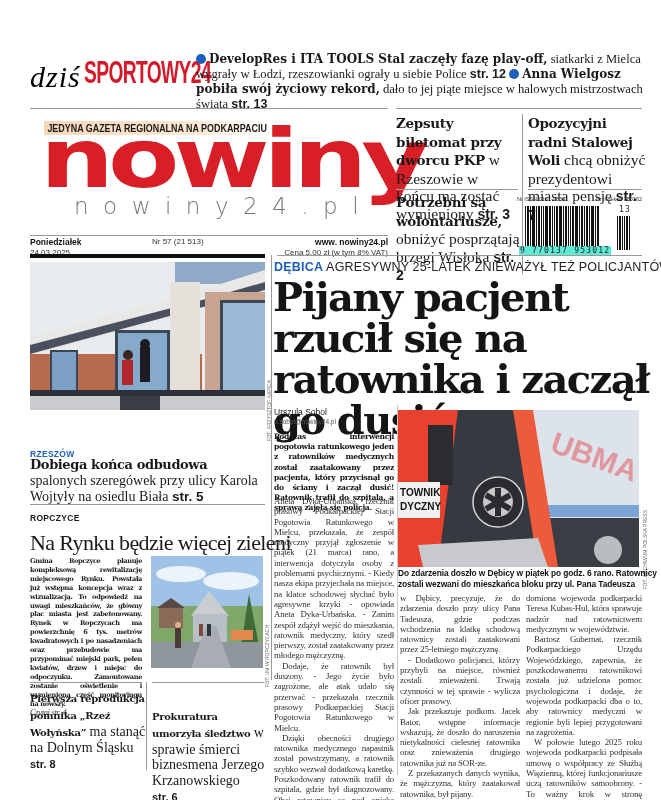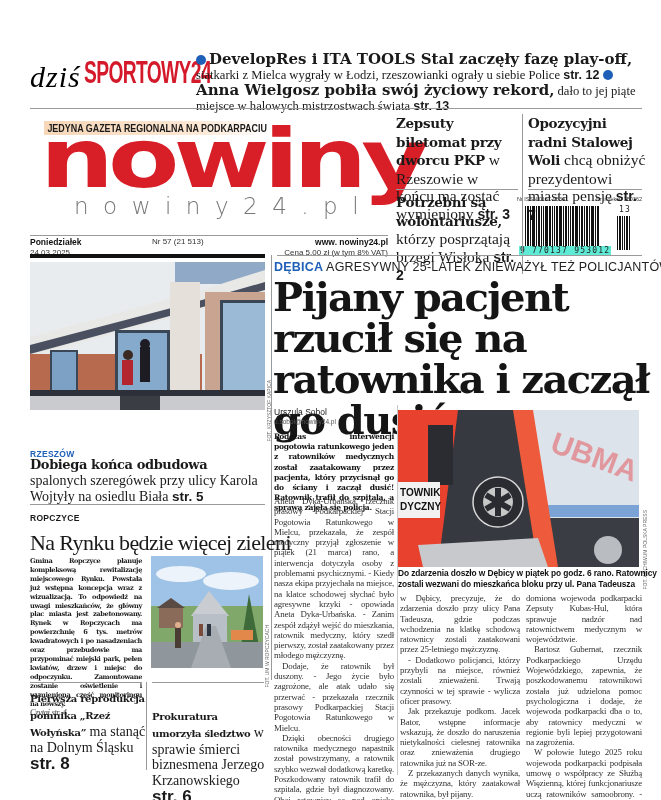--- a/index.html
+++ b/index.html
@@ -7,21 +7,21 @@
   body { position: relative; font-family: "DejaVu Serif", serif; color: #1a1a1a; }
 
   .abs { position: absolute; }
   .hr { position: absolute; height: 1px; background: #9a9a9a; }
   .vr { position: absolute; width: 1px; background: #9a9a9a; }
 
   
   .dzis { left: 30px; top: 60px; font-family: "Liberation Serif", serif; font-style: italic; font-size: 30px; color: #000000; letter-spacing: 1px; }
   .sportowy { left: 84px; top: 55px; font-family: "Liberation Sans", sans-serif; font-weight: bold; font-size: 31px; color: #d41a2a; transform: scaleX(0.62); transform-origin: left top; letter-spacing: -1px; }
   .sport-text { left: 196px; top: 52px; width: 462px; font-family: "Liberation Serif", serif; font-size: 12.6px; line-height: 15px; color: #1a1a1a; }
-  .sport-text b { font-family: "DejaVu Serif", serif; font-size: 15px; }
+  .sport-text b { font-family: "DejaVu Serif", serif; font-size: 12px; }
   .sport-text .str { font-family: "Liberation Sans", sans-serif; font-weight: bold; font-size: 12.5px; }
   .dot { display: inline-block; width: 10px; height: 10px; border-radius: 50%; background: #1e5fb8; margin-right: 3px; vertical-align: -1px; }
 
   
   .tagline { left: 44px; top: 121px; padding: 1px 4px; font-family: "Liberation Sans", sans-serif; font-weight: bold; font-size: 10.5px; color: #1a1a1a; background: linear-gradient(90deg,#f7d7b8,#fde9d6 70%,#ffffff); transform: scaleX(0.85); transform-origin: left top; white-space: nowrap; }
   .logo { left: 40px; top: 118px; font-family: "DejaVu Sans", sans-serif; font-weight: bold; font-size: 104px; color: #d81e27; letter-spacing: -6px; line-height: 1; transform: scaleY(0.78); transform-origin: left top; }
   .logo-sub { left: 74px; top: 193px; font-family: "DejaVu Sans", sans-serif; font-weight: 200; font-size: 23px; color: #777; letter-spacing: 14.5px; }
 
   .meta { font-family: "Liberation Sans", sans-serif; font-size: 8px; line-height: 10px; color: #333; }
   .meta b { font-size: 8.5px; color: #111; margin-top: 20px; }
@@ -58,21 +58,21 @@
   
   .region { font-family: "Liberation Sans", sans-serif; font-weight: bold; font-size: 8.5px; letter-spacing: 0.3px; }
   .left-teaser { left: 30px; top: 457px; width: 235px; font-family: "Liberation Serif", serif; font-size: 14px; line-height: 16px; color: #1a1a1a; }
   .left-teaser b { font-family: "DejaVu Serif", serif; font-size: 13px; letter-spacing: -0.4px; }
   .left-teaser .str { font-family: "Liberation Sans", sans-serif; font-weight: bold; font-size: 13.5px; }
   .rop-title { left: 30px; top: 530px; font-family: "Liberation Serif", serif; font-size: 22px; color: #1a1a1a; letter-spacing: -0.6px; white-space: nowrap; }
   .rop-body { left: 30px; top: 557px; width: 112px; font-family: "DejaVu Serif", serif; font-weight: bold; font-size: 6.6px; line-height: 8.9px; color: #222; letter-spacing: -0.35px; text-align: justify; }
 
   .bot-teaser { font-family: "Liberation Serif", serif; font-size: 14px; line-height: 15.8px; color: #1a1a1a; }
   .bot-teaser b { font-family: "DejaVu Serif", serif; font-size: 10px; letter-spacing: -0.3px; }
-  .bot-teaser .str { font-family: "Liberation Sans", sans-serif; font-weight: bold; font-size: 17px; }
+  .bot-teaser .str { font-family: "Liberation Sans", sans-serif; font-weight: bold; font-size: 11px; }
 </style>
 </head>
 <body>
 
 <div class="abs dzis">dziś</div>
 <div class="abs sportowy">SPORTOWY24</div>
 <div class="abs sport-text">
   <span><span class="dot"></span><b>DevelopRes i ITA TOOLS Stal zaczęły fazę play-off,</b><span> siatkarki z Mielca wygrały w Łodzi, rzeszowianki ograły u siebie Police </span><span class="str">str. 12</span></span>
   <span> <span class="dot"></span><b>Anna Wielgosz pobiła swój życiowy rekord,</b><span> dało to jej piąte miejsce w halowych mistrzostwach świata </span><span class="str">str. 13</span></span>
 </div>
@@ -99,21 +99,21 @@
 <div class="abs teaser" style="left:396px;top:114px;width:122px;">
   <b>Zepsuty biletomat przy dworcu PKP</b><span> w Rzeszowie w końcu ma zostać wymieniony </span><span class="str">str. 3</span>
 </div>
 <div class="vr" style="left:522px;top:114px;height:160px;"></div>
 <div class="abs teaser" style="left:528px;top:114px;width:120px;">
   <b>Opozycyjni radni Stalowej Woli</b><span> chcą obniżyć prezydentowi miasta pensję </span><span class="str">str. 7</span>
 </div>
 <div class="hr" style="left:396px;top:189px;width:122px;"></div>
 <div class="hr" style="left:528px;top:189px;width:114px;"></div>
 <div class="abs teaser" style="left:396px;top:193px;width:126px;">
-  <b>Potrzebni są wolontariusze,</b><span> którzy posprzątają brzegi Wisłoka </span><span class="str">str. 2</span>
+  <b>Potrzebni są wolontariusze,</b><span> obniżyć posprzątają brzegi Wisłoka </span><span class="str">str. 2</span>
 </div>
 
 <div class="abs barcode-box">
   <div class="issn abs" style="left:0;top:0;">Nr ISSN 0137-9534</div>
   <div class="issn abs" style="right:0;top:0;">Nr indeksu 350362</div>
   <div class="bars" style="left:8px;top:10px;">
     <span style="width:1px"></span>
       <span style="width:2px"></span>
       <span style="width:1px"></span>
       <span style="width:3px"></span>
@@ -270,17 +270,17 @@
 <div class="abs caption">Do zdarzenia doszło w Dębicy w piątek po godz. 6 rano. Ratownicy zostali wezwani do mieszkańca bloku przy ul. Pana Tadeusza</div>
 
 <div class="abs body-col" style="left:400px;top:593px;width:120px;">
   <p class="first">w Dębicy, precyzuje, że do zdarzenia doszło przy ulicy Pana Tadeusza, gdzie podczas wchodzenia na klatkę schodową ratownicy zostali zaatakowani przez 25-letniego mężczyznę.</p>
   <p>- Dodatkowo policjanci, którzy przybyli na miejsce, również zostali znieważeni. Trwają czynności w tej sprawie - wylicza oficer prasowy.</p>
   <p>Jak przekazuje podkom. Jacek Bator, wstępne informacje wskazują, że doszło do naruszenia nietykalności cielesnej ratownika oraz znieważenia drugiego ratownika już na SOR-ze.</p>
   <p>Z przekazanych danych wynika, że mężczyzna, który zaatakował ratownika, był pijany.</p>
 
 </div>
 <div class="abs body-col" style="left:526px;top:593px;width:116px;">
-  <p class="first">domiona wojewoda podkarpacki Zepsuty Kubas-Hul, która sprawuje nadzór nad ratownictwem medycznym w województwie.</p>
+  <p class="first">domiona wojewoda podkarpacki Teresa Kubas-Hul, która sprawuje nadzór nad ratownictwem medycznym w województwie.</p>
   <p>Bartosz Gubernat, rzecznik Podkarpackiego Urzędu Wojewódzkiego, zapewnia, że poszkodowanemu ratownikowi została już udzielona pomoc psychologiczna i dodaje, że wojewoda podkarpacki dba o to, aby ratownicy medyczni w regionie byli lepiej przygotowani na zagrożenia.</p>
   <p>W połowie lutego 2025 roku wojewoda podkarpacki podpisała umowę o współpracy ze Służbą Więzienną, której funkcjonariusze uczą ratowników samoobrony. - To ważny krok w stronę zwiększenia ich bezpieczeństwa i komfortu pracy - mówił Bartosz Gubernat.</p>
 
 </div>
 
 </body></html>

